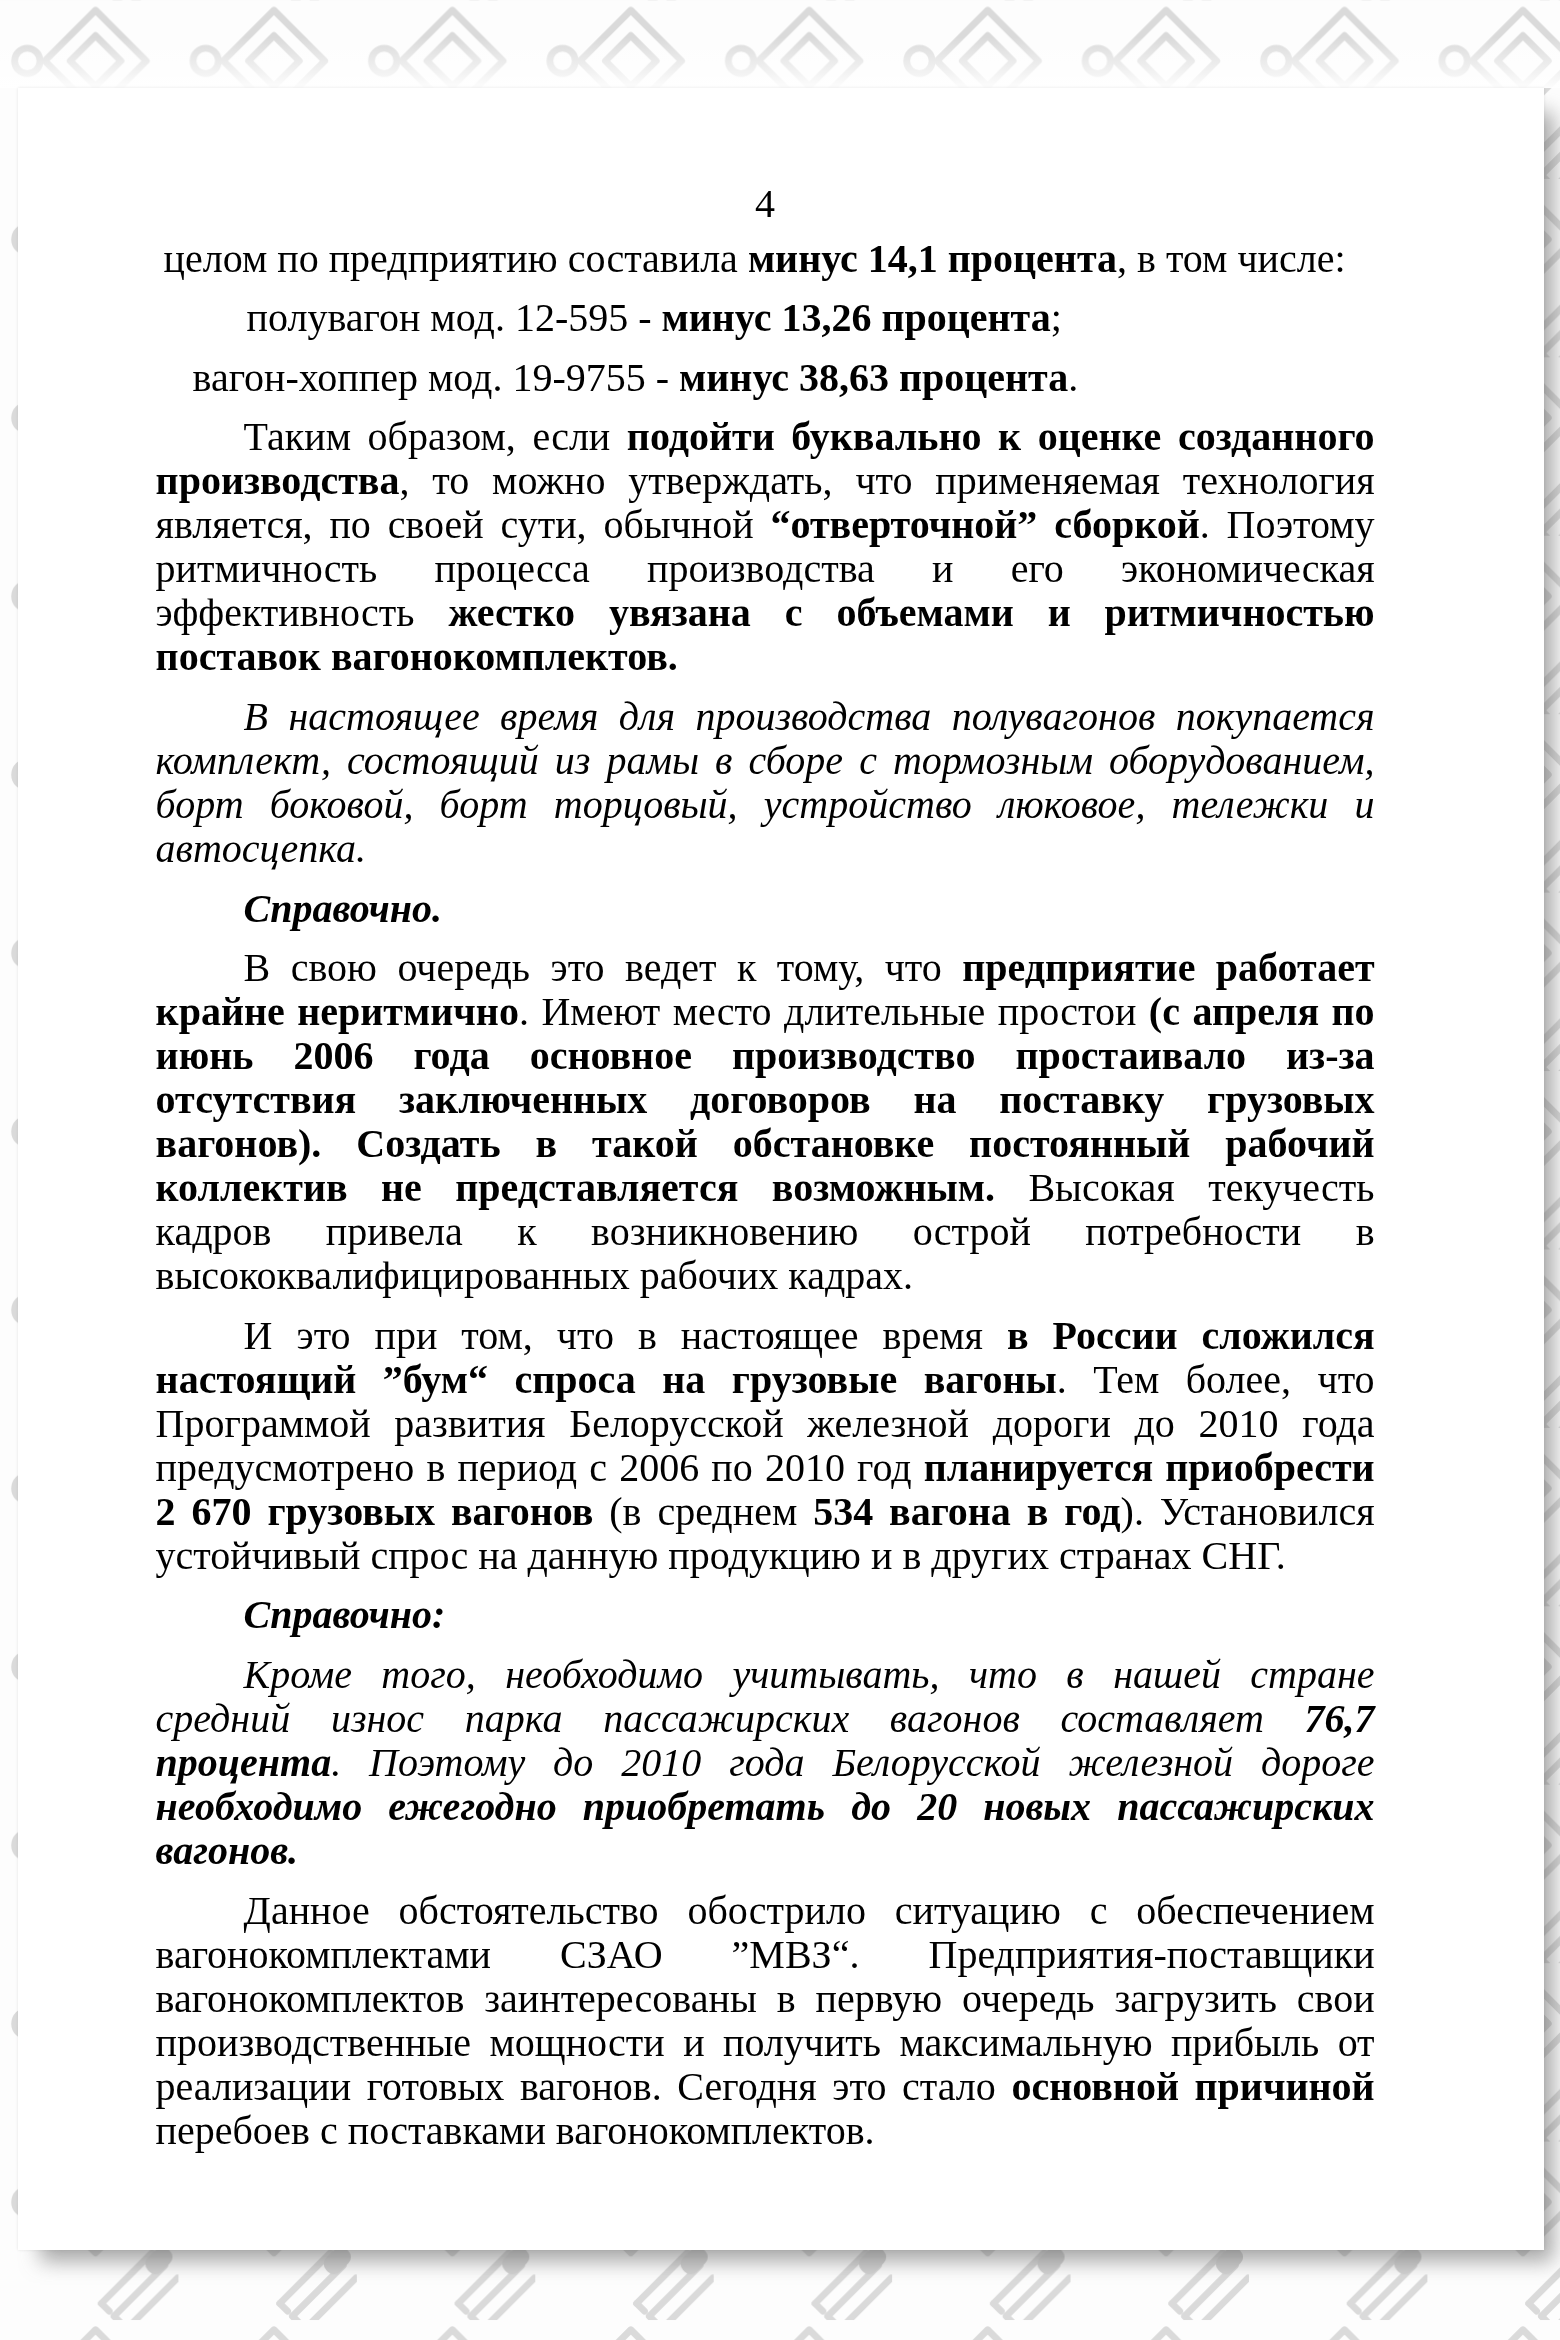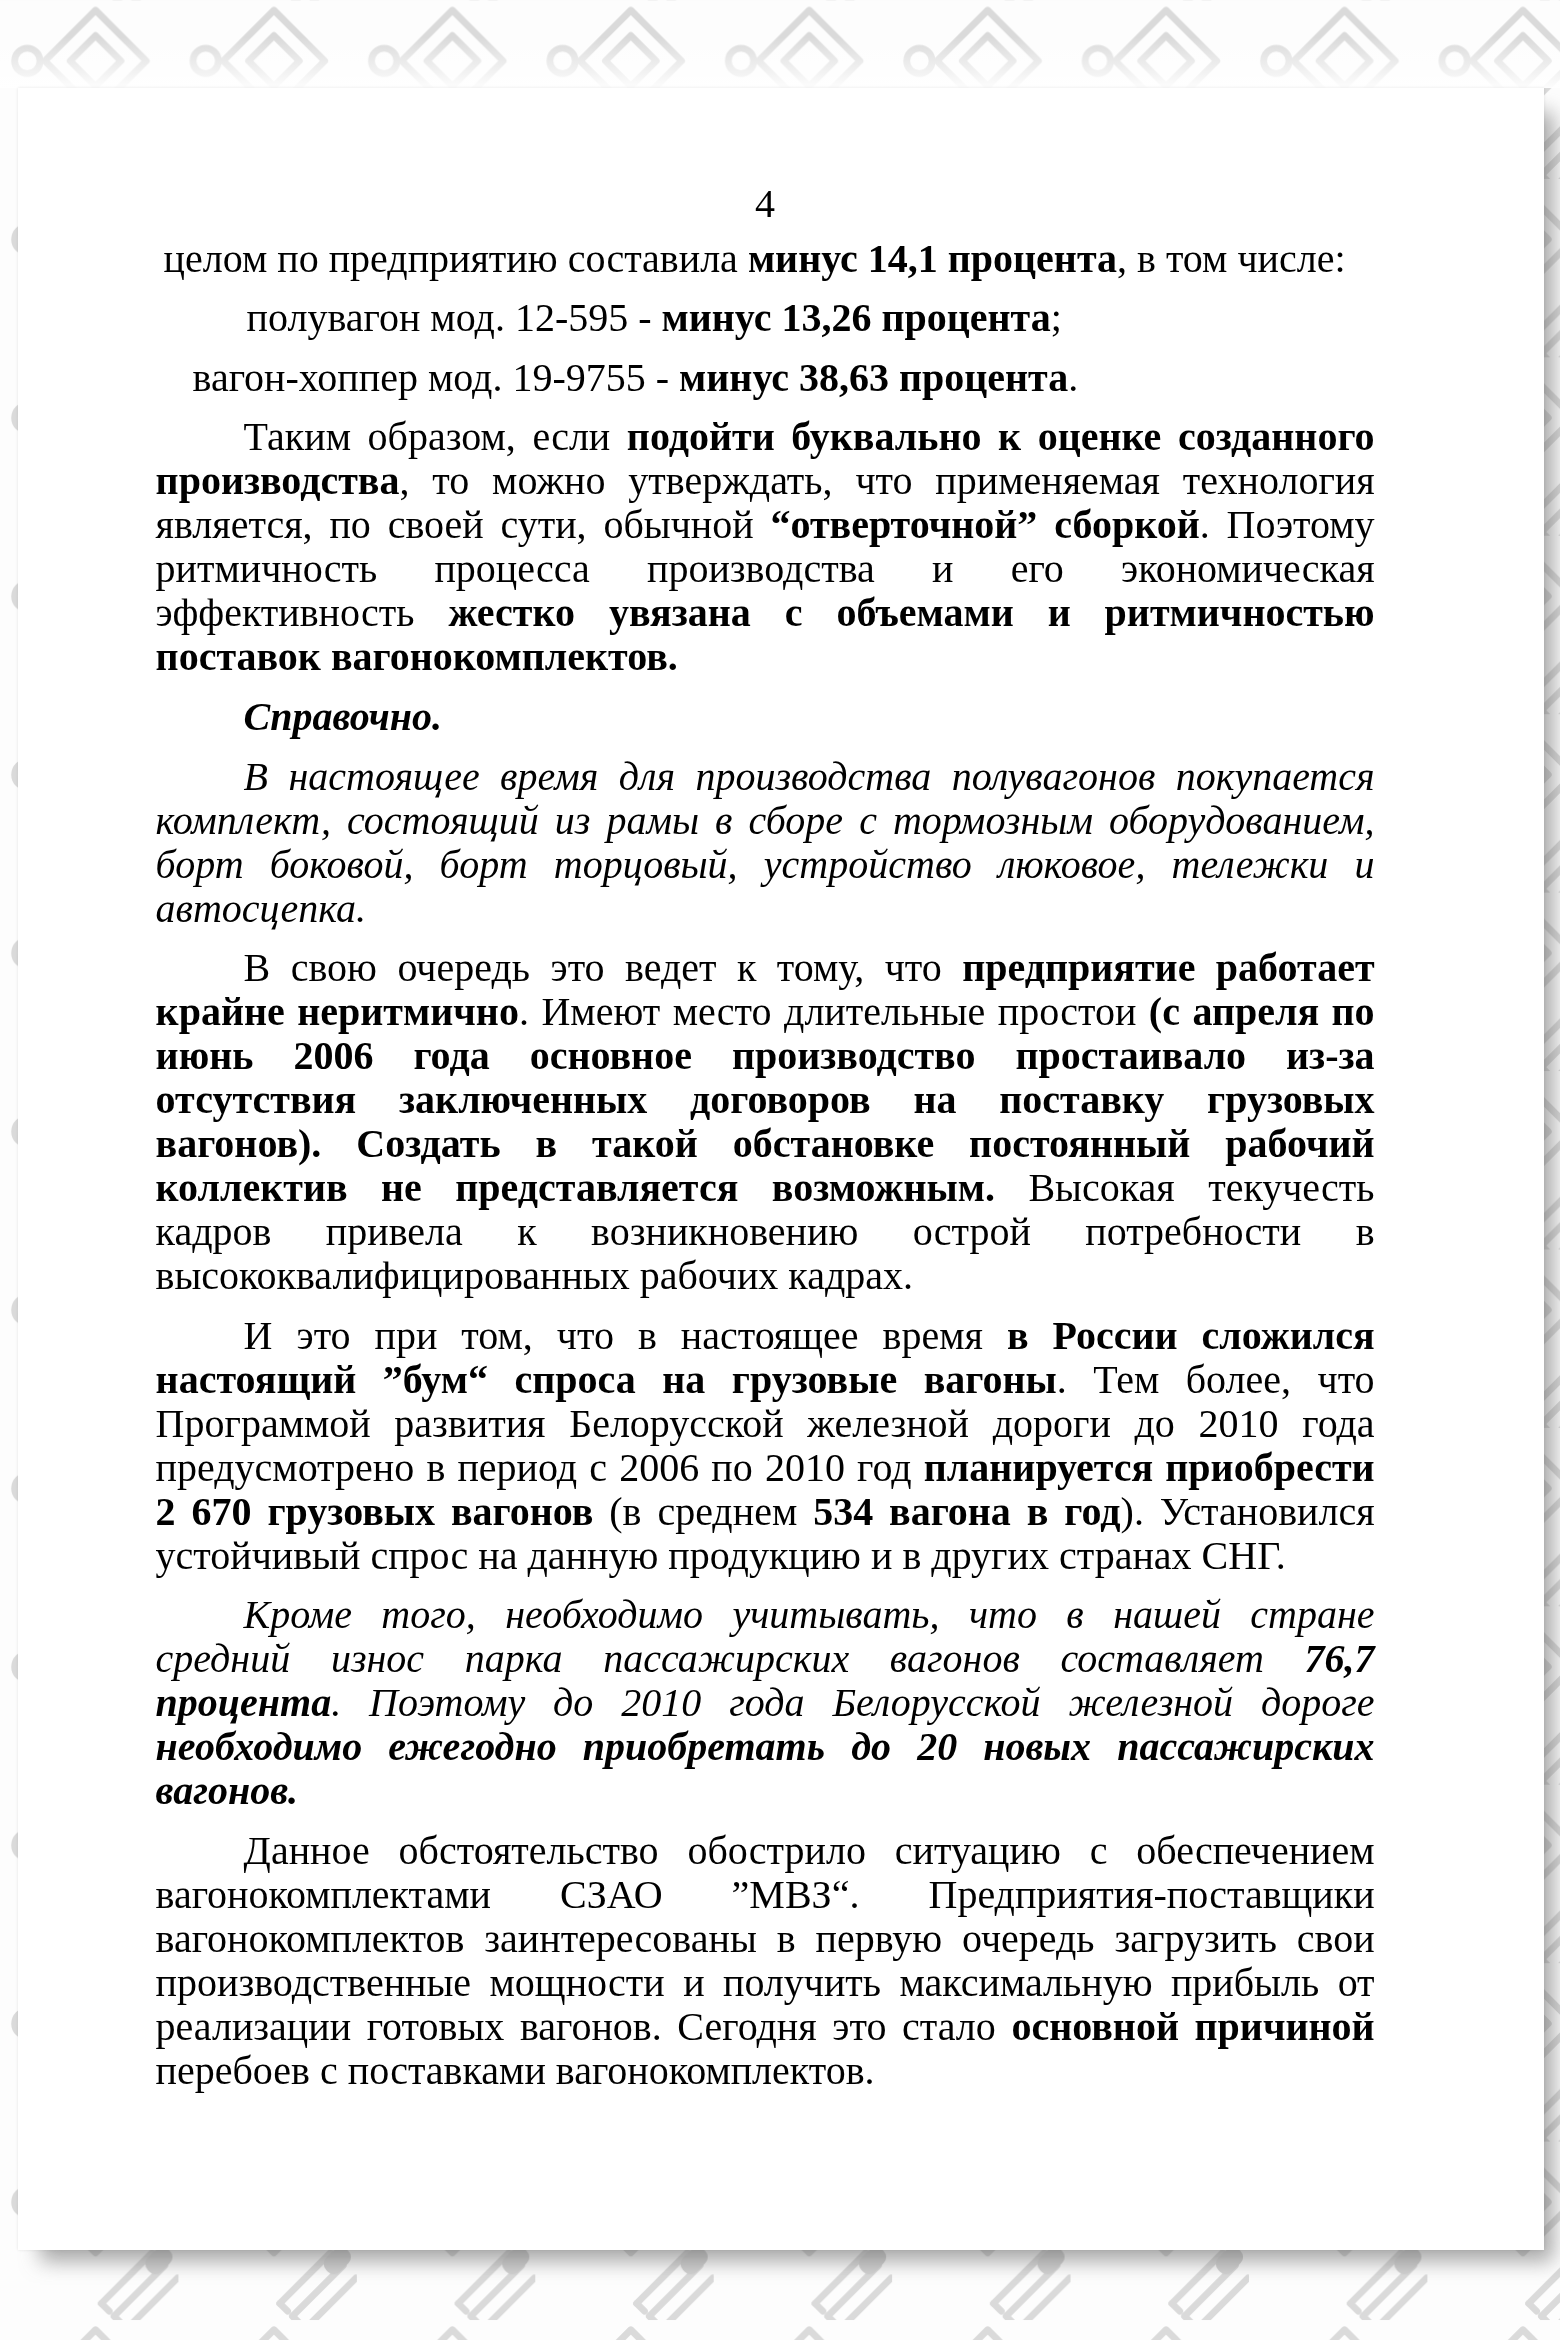--- a/index.html
+++ b/index.html
@@ -72,24 +72,25 @@
   <div class="glow-top"></div>
 
   <div class="page" style="background: rgb(255, 255, 255);">
     <div class="content">
       <div class="page-number">4</div>
       <div>
           <p class="para" style="text-indent: 0px; margin-left: 8px;"><span>целом по предприятию составила </span><span class="bold">минус 14,1 процента</span><span>, в том числе:</span></p>
           <p class="para" style="text-indent: 91px;"><span>полувагон мод. 12-595 - </span><span class="bold">минус 13,26 процента</span><span>;</span></p>
           <p class="para" style="text-indent: 37px;"><span>вагон-хоппер мод. 19-9755 - </span><span class="bold">минус 38,63 процента</span><span>.</span></p>
           <p class="para" style="text-indent: 88px;"><span>Таким образом, если </span><span class="bold">подойти буквально к оценке созданного производства</span><span>, то можно утверждать, что применяемая технология является, по своей сути, обычной </span><span class="bold">“отверточной” сборкой</span><span>. Поэтому ритмичность процесса производства и его экономическая эффективность </span><span class="bold">жестко увязана с объемами и ритмичностью поставок вагонокомплектов.</span></p>
+          <p class="para" style="text-indent: 88px;"><span class="italic">В настоящее время для производства полувагонов покупается комплект, состоящий из рамы в сборе с тормозным оборудованием, борт боковой, борт торцовый, устройство люковое, тележки и автосцепка.</span></p>
           <p class="para" style="text-indent: 88px;"><span class="bold italic">Справочно.</span></p>
-          <p class="para" style="text-indent: 88px;"><span class="italic">В настоящее время для производства полувагонов покупается комплект, состоящий из рамы в сборе с тормозным оборудованием, борт боковой, борт торцовый, устройство люковое, тележки и автосцепка.</span></p>
           <p class="para" style="text-indent: 88px;"><span>В свою очередь это ведет к тому, что </span><span class="bold">предприятие работает крайне неритмично</span><span>. Имеют место длительные простои </span><span class="bold">(с апреля по июнь 2006 года основное производство простаивало из-за отсутствия заключенных договоров на поставку грузовых вагонов). Создать в такой обстановке постоянный рабочий коллектив не представляется возможным.</span><span> Высокая текучесть кадров привела к возникновению острой потребности в высококвалифицированных рабочих кадрах.</span></p>
           <p class="para" style="text-indent: 88px;"><span>И это при том, что в настоящее время </span><span class="bold">в России сложился настоящий ”бум“ спроса на грузовые вагоны</span><span>. Тем более, что Программой развития Белорусской железной дороги до 2010 года предусмотрено в период с 2006 по 2010 год </span><span class="bold">планируется приобрести 2 670 грузовых вагонов</span><span> (в среднем </span><span class="bold">534 вагона в год</span><span>). Установился устойчивый спрос на данную продукцию и в других странах СНГ.</span></p>
+          <p class="para" style="text-indent: 88px;"><span class="bold italic">Справочно:</span></p>
           <p class="para" style="text-indent: 88px;"><span class="italic">Кроме того, необходимо учитывать, что в нашей стране средний износ парка пассажирских вагонов составляет </span><span class="bold italic">76,7 процента</span><span class="italic">. Поэтому до 2010 года Белорусской железной дороге </span><span class="bold italic">необходимо ежегодно приобретать до 20 новых пассажирских вагонов.</span></p>
           <p class="para" style="text-indent: 88px;"><span>Данное обстоятельство обострило ситуацию с обеспечением вагонокомплектами СЗАО ”МВЗ“. Предприятия-поставщики вагонокомплектов заинтересованы в первую очередь загрузить свои производственные мощности и получить максимальную прибыль от реализации готовых вагонов. Сегодня это стало </span><span class="bold">основной причиной</span><span> перебоев с поставками вагонокомплектов.</span></p>
         </div>
     </div>
   </div>
 
 </div>
 
 
 </body></html>

